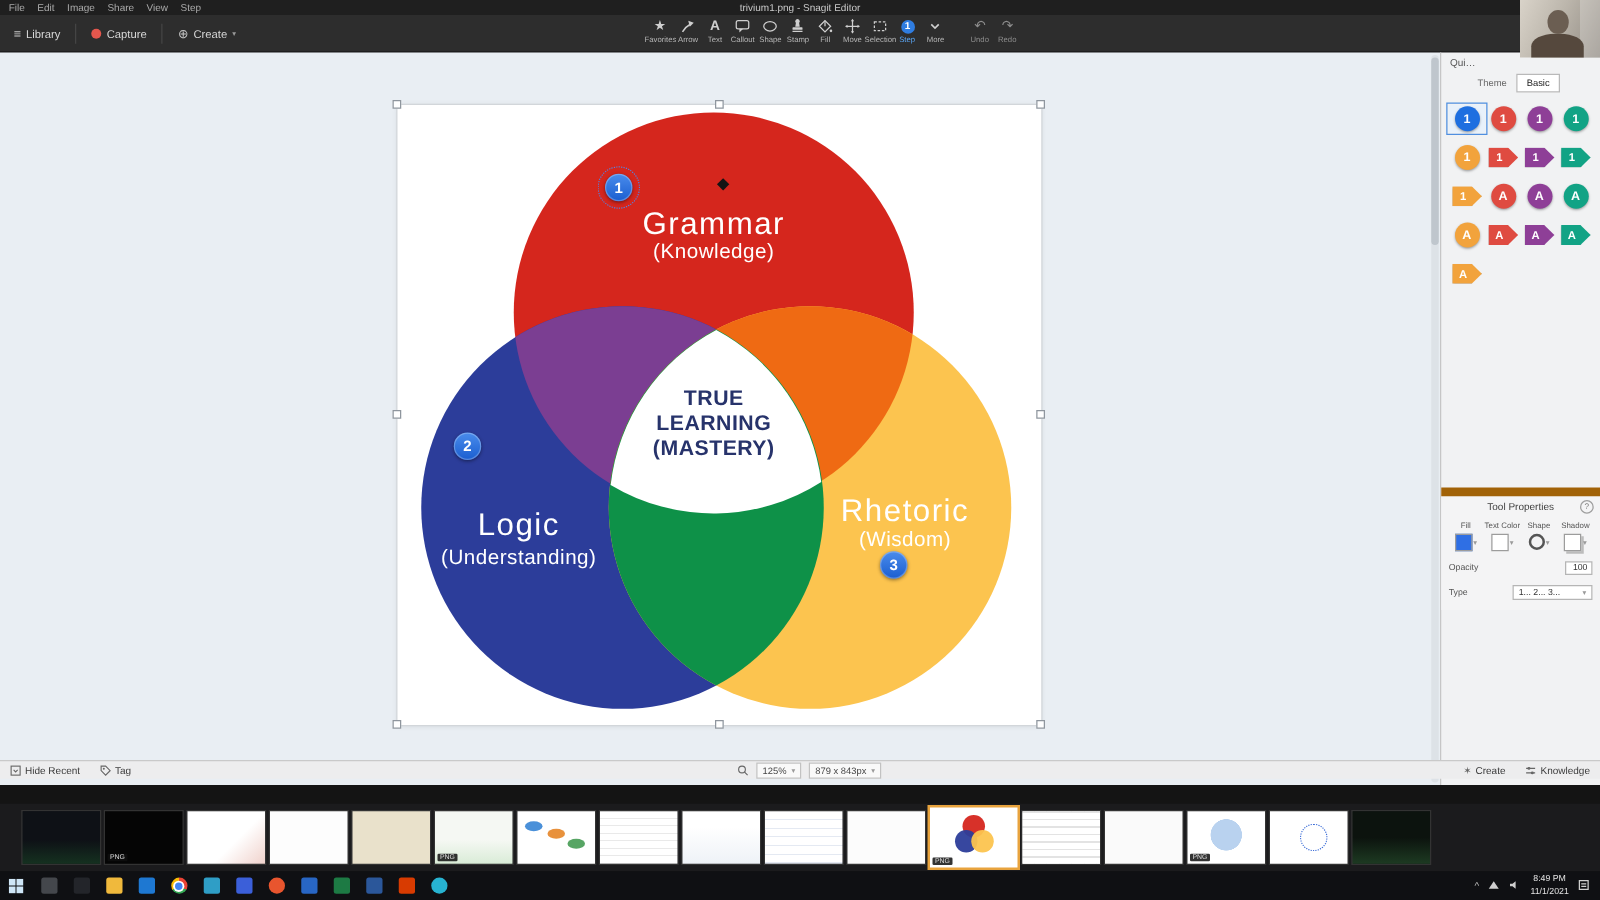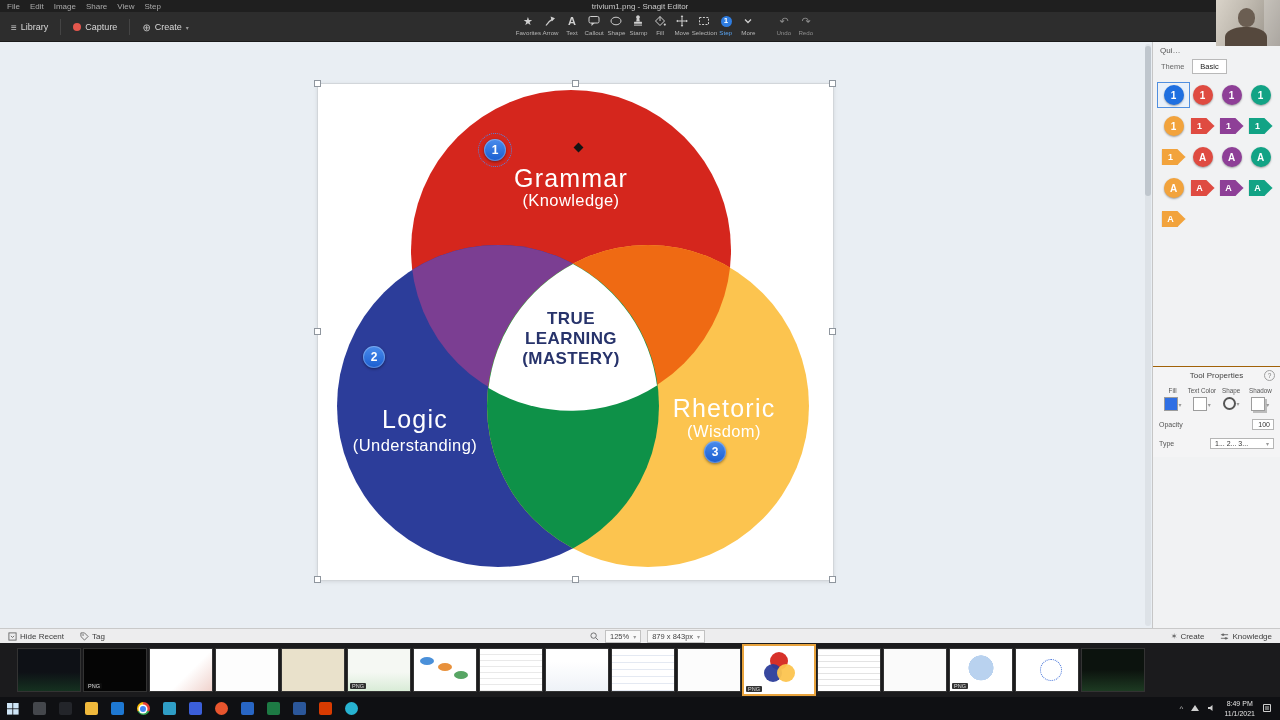--- a/index.html
+++ b/index.html
@@ -51,32 +51,32 @@
                display:flex;align-items:center;justify-content:center;z-index:2;
                background:linear-gradient(180deg,#4a8cec,#1a5ed0);
                box-shadow:0 1px 3px rgba(0,0,0,.45), inset 0 0 0 1px rgba(255,255,255,.25);}
   .step-marker.selected::after{content:"";position:absolute;inset:-6px;border:1.5px dotted #4f87e8;border-radius:50%;}
   .diamond{position:absolute;width:7px;height:7px;background:#141414;transform:rotate(45deg);z-index:2;}
 
   
   .rpanel{position:absolute;left:1152px;top:42px;width:128px;height:586px;background:#f1f2f3;
           border-left:1px solid #c6c6c6;box-sizing:border-box;font-size:8px;color:#444;}
   .qs-title{position:absolute;left:7px;top:4px;width:22px;white-space:nowrap;overflow:hidden;text-overflow:ellipsis;color:#555;}
-  .qs-tabs{position:absolute;left:0;top:17px;display:flex;font-size:7.5px;}
+  .qs-tabs{position:absolute;left:21px;top:17px;display:flex;font-size:7.5px;}
   .qs-tab{padding:2px 7px;color:#666;border:1px solid transparent;background:transparent;}
   .qs-tab.active{background:#ffffff;border:1px solid #b9b9b9;color:#222;}
   .qs-grid{position:absolute;left:6px;top:42px;width:116px;display:grid;grid-template-columns:repeat(4,1fr);row-gap:9px;}
   .qs-cell{display:flex;align-items:center;justify-content:center;height:22px;}
   .qs-cell.sel{outline:1px solid #4f8fe0;outline-offset:1px;background:#e8f1fb;}
   .qs-item{color:#fff;font-weight:bold;display:flex;align-items:center;justify-content:center;
            box-shadow:0 1px 2px rgba(0,0,0,.35);}
   .qs-item.circle{width:20px;height:20px;border-radius:50%;font-size:10px;}
   .qs-item.pointer{width:24px;height:16px;font-size:9px;padding-right:6px;box-sizing:border-box;
                    clip-path:polygon(0 0,66% 0,100% 50%,66% 100%,0 100%);}
-  .tp{position:absolute;left:0;top:324px;width:127px;border-top:1px solid #a16207;background:#f4f4f5;padding-bottom:8px;}
+  .tp{position:absolute;left:0;top:348px;width:127px;border-top:7px solid #a16207;background:#f4f4f5;padding-bottom:8px;}
   .tp-head{position:relative;text-align:center;font-size:8px;color:#3f3f3f;padding-top:4px;}
   .tp-help{position:absolute;right:5px;top:3px;width:9px;height:9px;border:1px solid #9f9f9f;border-radius:50%;
            font-size:6.5px;line-height:9px;text-align:center;color:#777;}
   .tp-fields{display:flex;justify-content:space-between;padding:7px 5px 0;}
   .tp-field{display:flex;flex-direction:column;align-items:center;gap:3px;font-size:6.3px;color:#555;flex:1;}
   .sw-wrap{display:flex;align-items:center;gap:1px;}
   .sw{width:14px;height:14px;border:1px solid #9c9c9c;box-sizing:border-box;background:#fff;}
   .sw.shape-sw{border-radius:50%;border:2px solid #555;width:13px;height:13px;background:transparent;}
   .sw.shadow-sw{box-shadow:2px 2px 0 #bcbcbc;}
   .tp-row{display:flex;align-items:center;justify-content:space-between;padding:0 6px;margin-top:8px;font-size:7px;color:#555;}
@@ -85,21 +85,21 @@
              align-items:center;justify-content:space-between;width:64px;box-sizing:border-box;}
 
   
   .webcam{position:absolute;left:1216px;top:0;width:64px;height:46px;z-index:10;overflow:hidden;
           background:linear-gradient(115deg,#d9d3c9 0%,#bcb6ac 45%,#8f8981 100%);}
   .wc-light{position:absolute;right:0;top:0;width:16px;height:100%;background:rgba(255,255,255,.25);}
   .wc-head{position:absolute;left:22px;top:8px;width:17px;height:19px;border-radius:50% 50% 46% 46%;background:#6b5e52;}
   .wc-body{position:absolute;left:9px;top:27px;width:42px;height:22px;border-radius:45% 45% 0 0;background:#55483d;}
 
   
-  .statusbar{position:absolute;left:0;top:628px;width:1280px;height:15px;background:#ededee;border-top:1px solid #c9c9c9;
+  .statusbar{position:absolute;left:0;top:608px;width:1280px;height:15px;background:#ededee;border-top:1px solid #c9c9c9;
              box-sizing:border-box;display:flex;align-items:center;font-size:8px;color:#3c3c3c;}
   .sb-btn{display:flex;align-items:center;gap:3px;padding:0 8px;height:100%;}
   .sb-center{position:absolute;left:590px;display:flex;gap:6px;align-items:center;height:100%;}
   .sb-box{display:flex;align-items:center;gap:4px;border:1px solid #c2c2c2;background:#f9f9f9;padding:0 4px;height:11px;font-size:7.5px;color:#444;}
   .sb-right{margin-left:auto;display:flex;height:100%;}
   .sb-ico{color:#666;display:flex;align-items:center;}
 
   
   .tray{position:absolute;left:0;top:643px;width:1280px;height:54px;background:#1b1b1d;display:flex;align-items:center;
         gap:4px;padding-left:18px;box-sizing:border-box;}

